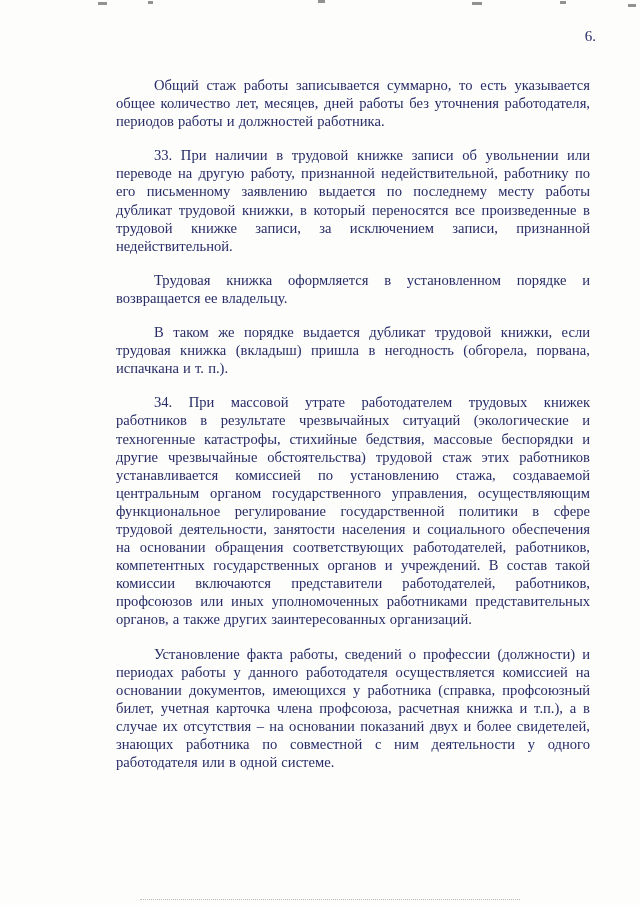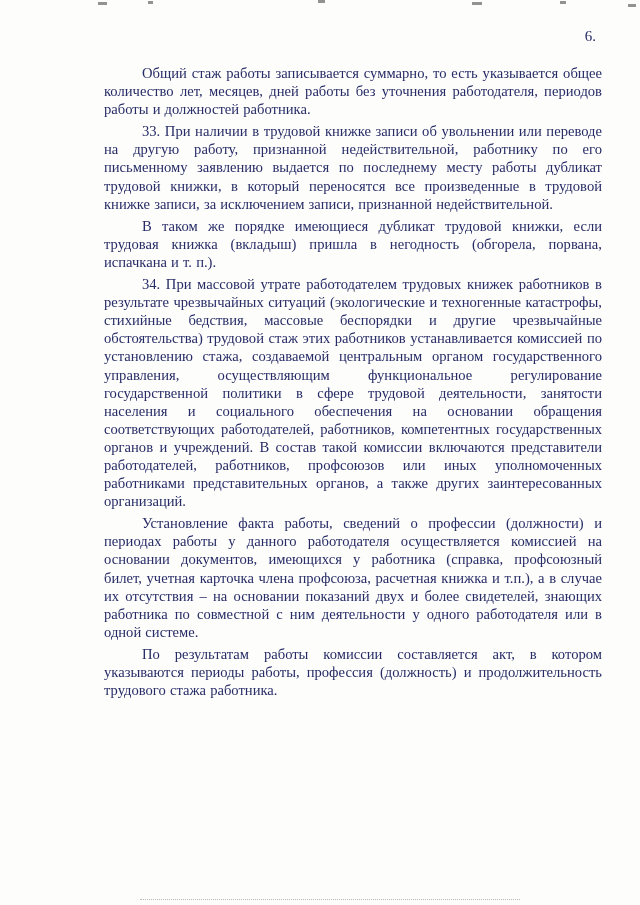--- a/index.html
+++ b/index.html
@@ -24,21 +24,21 @@
     font-size: 15px;
     color: #272c66;
   }
   .text-block {
     position: absolute;
     left: 100px;
     top: 60px;
     width: 506px;
   }
   .para {
-    margin: 4px;
+    margin: 16px;
     font-size: 14.6px;
     line-height: 18.1px;
     text-align: justify;
     text-indent: 38px;
     word-spacing: 0.5px;
   }
   
   .artifact {
     position: absolute;
     background: #3a3a3a;
@@ -68,20 +68,20 @@
   <span class="artifact a3"></span>
   <span class="artifact a4"></span>
   <span class="artifact a5"></span>
   <span class="artifact a6"></span>
 
   <div class="page-number">6.</div>
 
   <div class="text-block">
     <p class="para">Общий стаж работы записывается суммарно, то есть указывается общее количество лет, месяцев, дней работы без уточнения работодателя, периодов работы и должностей работника.</p>
     <p class="para">33. При наличии в трудовой книжке записи об увольнении или переводе на другую работу, признанной недействительной, работнику по его письменному заявлению выдается по последнему месту работы дубликат трудовой книжки, в который переносятся все произведенные в трудовой книжке записи, за исключением записи, признанной недействительной.</p>
-    <p class="para">В таком же порядке имеющиеся дубликат трудовой книжки, если трудовая книжка (вкладыш) пришла в негодность (обгорела, порвана, испачкана и т. п.).</p>
+    <p class="para">Трудовая книжка оформляется в установленном порядке и возвращается ее владельцу.</p>
+    <p class="para">В таком же порядке выдается дубликат трудовой книжки, если трудовая книжка (вкладыш) пришла в негодность (обгорела, порвана, испачкана и т. п.).</p>
     <p class="para">34. При массовой утрате работодателем трудовых книжек работников в результате чрезвычайных ситуаций (экологические и техногенные катастрофы, стихийные бедствия, массовые беспорядки и другие чрезвычайные обстоятельства) трудовой стаж этих работников устанавливается комиссией по установлению стажа, создаваемой центральным органом государственного управления, осуществляющим функциональное регулирование государственной политики в сфере трудовой деятельности, занятости населения и социального обеспечения на основании обращения соответствующих работодателей, работников, компетентных государственных органов и учреждений. В состав такой комиссии включаются представители работодателей, работников, профсоюзов или иных уполномоченных работниками представительных органов, а также других заинтересованных организаций.</p>
     <p class="para">Установление факта работы, сведений о профессии (должности) и периодах работы у данного работодателя осуществляется комиссией на основании документов, имеющихся у работника (справка, профсоюзный билет, учетная карточка члена профсоюза, расчетная книжка и т.п.), а в случае их отсутствия – на основании показаний двух и более свидетелей, знающих работника по совместной с ним деятельности у одного работодателя или в одной системе.</p>
-    <p class="para">По результатам работы комиссии составляется акт, в котором указываются периоды работы, профессия (должность) и продолжительность трудового стажа работника.</p>
   </div>
 
   <div class="bottom-noise"></div>
 </div>
 
 </body></html>

